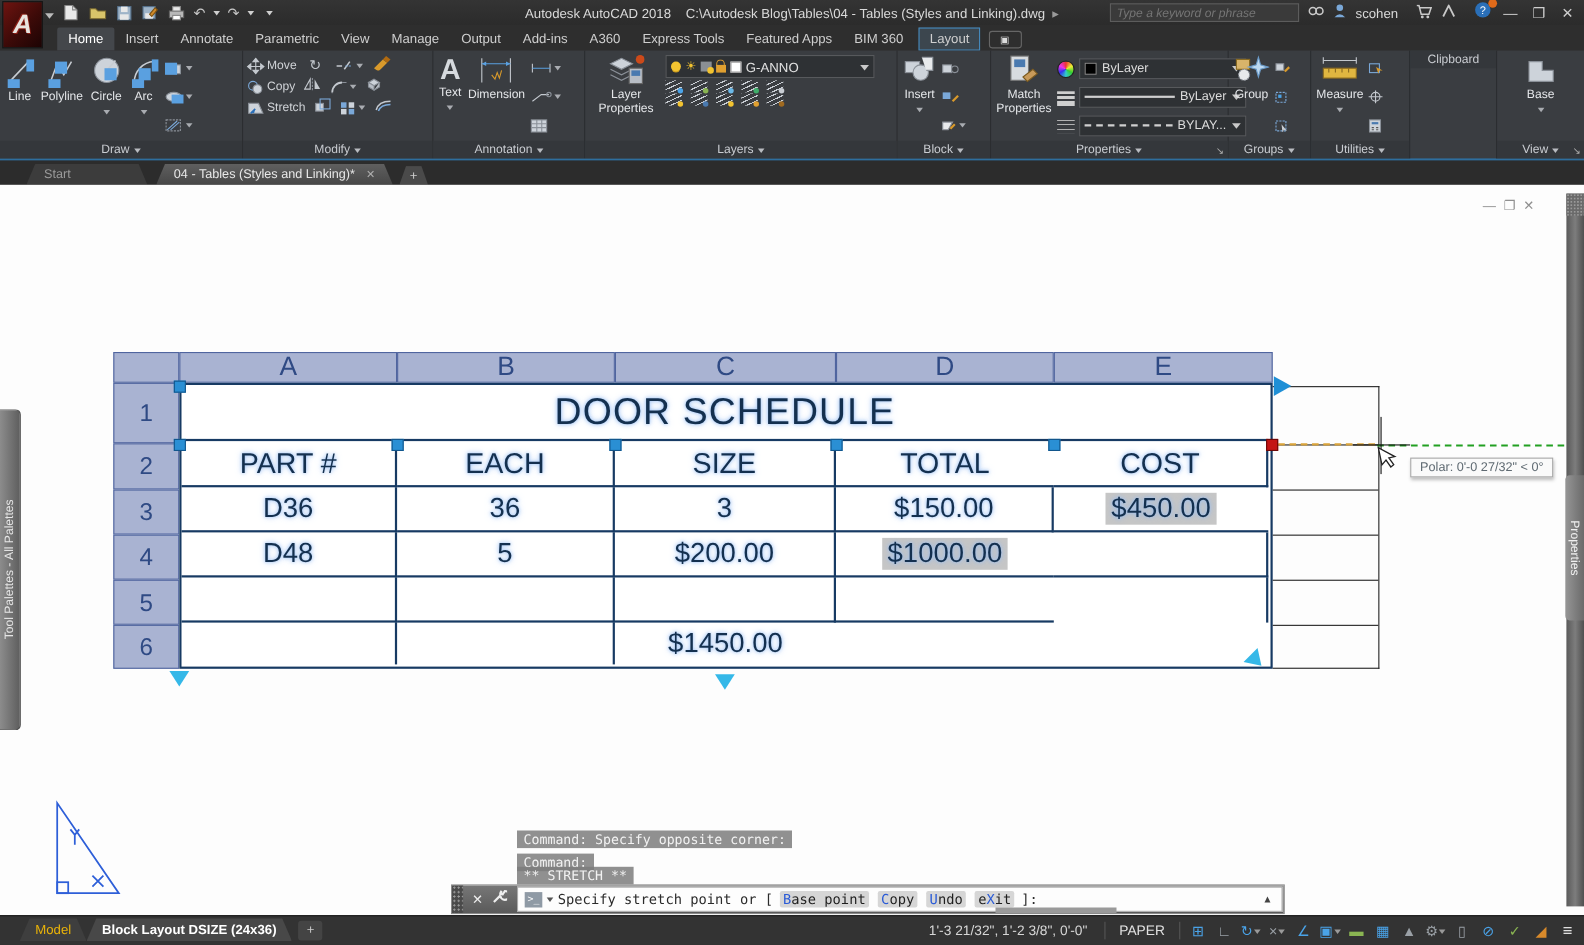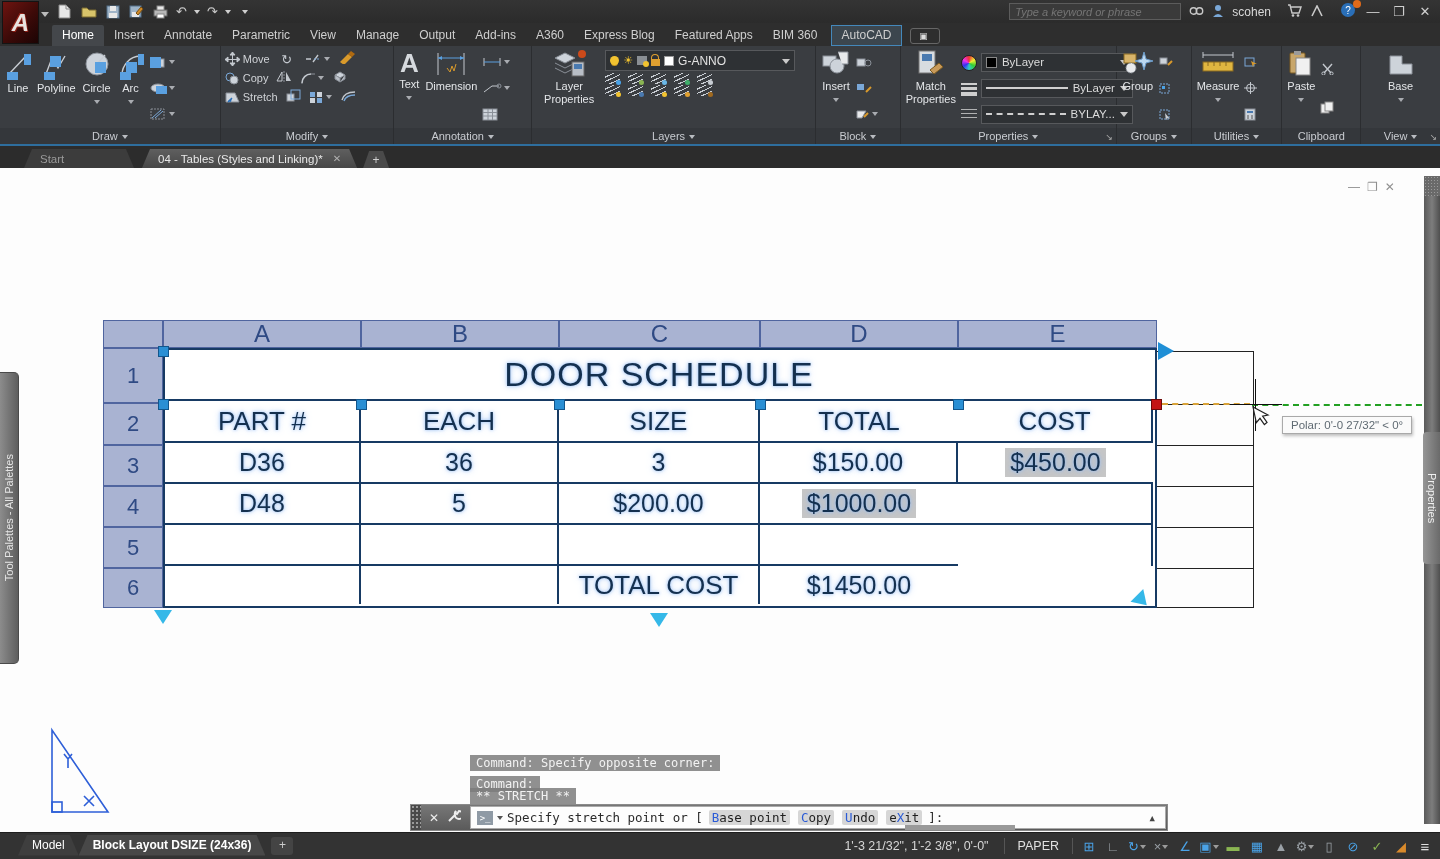--- a/index.html
+++ b/index.html
@@ -159,21 +159,21 @@
     background:linear-gradient(to right,#969696,#6a6a6a); border-radius:4px 0 0 4px;
     display:flex; align-items:center; justify-content:center; }
   #props-tab span { writing-mode:vertical-rl; font-size:11px; color:#f0f0f0; }
   .hscroll { position:absolute; left:905px; top:657px; width:110px; height:5px; background:#9a9a9a; }
 
   
   #statusbar { position:absolute; left:0; top:832px; width:1440px; height:27px; background:#333;
     border-top:1px solid #1e1e1e; display:flex; align-items:center; color:#cfcfcf; }
   .mtab { height:21px; display:flex; align-items:center; padding:0 14px; font-size:12px; margin-top:-2px;
     clip-path:polygon(9px 0, calc(100% - 9px) 0, 100% 100%, 0 100%); }
-  .mtab.model { background:#3e3e3e; color:#ffffff; margin-left:18px; }
+  .mtab.model { background:#3e3e3e; color:#eab308; margin-left:18px; }
   .mtab.activeL { background:#484848; color:#fff; font-weight:bold; }
   .mtab-add { width:22px; height:18px; background:#444; border-radius:3px; color:#ccc; text-align:center;
     line-height:17px; margin-left:6px; font-size:12px; }
   .sb-right { margin-left:auto; display:flex; align-items:center; gap:2px; padding-right:4px; }
   .coords { font-size:12.5px; color:#d6d6d6; padding:0 10px; }
   .sb-sep { width:1px; height:16px; background:#555; margin:0 3px; }
   .paper-btn { font-size:12.5px; padding:0 8px; color:#e0e0e0; }
   .sticon { min-width:22px; height:20px; display:flex; align-items:center; justify-content:center;
     font-size:13px; gap:1px; }
   .sticon .dd { border:3px solid transparent; border-top:4px solid #9a9a9a; margin-top:4px; }
@@ -224,20 +224,25 @@
             <rect x="4" y="1" width="7" height="4" fill="#e8e8e8" stroke="#888"></rect>
             <rect x="4" y="9" width="7" height="4" fill="#fff" stroke="#888"></rect>
           </svg>
         </span>
       <span class="tbglyph">↶</span>
       <span class="qcaret"></span>
       <span class="tbglyph">↷</span>
       <span class="qcaret"></span>
       <span class="qcaret" style="margin-left:4px"></span>
     </div>
+    <div class="tb-title">
+      <span>Autodesk AutoCAD 2018</span>&nbsp;&nbsp;&nbsp;
+      <span>C:\Autodesk Blog\Tables\04 - Tables (Styles and Linking).dwg</span>
+      <span style="color:#9a9a9a">&nbsp;▸</span>
+    </div>
     <div class="tb-right">
       <input class="searchbox" placeholder="Type a keyword or phrase" style="">
       <span><svg width="15" height="12">
             <circle cx="4.5" cy="6" r="3.2" fill="none" stroke="#c9c9c9" stroke-width="1.4"></circle>
             <circle cx="10.5" cy="6" r="3.2" fill="none" stroke="#c9c9c9" stroke-width="1.4"></circle>
           </svg></span>
       <span><svg width="12" height="13">
             <circle cx="6" cy="4" r="3" fill="#7aa8d8"></circle>
             <path d="M1,13 q5,-6 10,0 z" fill="#7aa8d8"></path>
           </svg></span>
@@ -265,24 +270,24 @@
   <div id="tabrow">
     <span class="rtab active">Home</span>
     <span class="rtab">Insert</span>
     <span class="rtab">Annotate</span>
     <span class="rtab">Parametric</span>
     <span class="rtab">View</span>
     <span class="rtab">Manage</span>
     <span class="rtab">Output</span>
     <span class="rtab">Add-ins</span>
     <span class="rtab">A360</span>
-    <span class="rtab">Express Blog</span>
+    <span class="rtab">Express Tools</span>
     <span class="rtab">Featured Apps</span>
     <span class="rtab">BIM 360</span>
-    <span class="rtab boxed">AutoCAD</span>
+    <span class="rtab boxed">Layout</span>
     <span class="rtab-btn">▣<span class="qcaret"></span></span>
   </div>
 
   <div id="ribbon">
 
     <div class="panel" style="width:224px">
       <div class="panel-body">
         <div class="bigbtn">
           <svg width="26" height="30">
               <line class="st" x1="4" y1="24" x2="21" y2="6"></line>
@@ -670,46 +675,20 @@
             </span>
         </div>
       </div>
       <div class="panel-label">
           <span>Utilities</span>
           <span class="pcaret"></span>
         </div>
     </div>
 
     <div class="panel" style="width:80px">
-      <div class="panel-body">
-        <div class="bigbtn">
-          <svg width="26" height="28">
-              <rect x="2" y="3" width="15" height="20" rx="1" fill="#c8a66a" stroke="#7a5a20"></rect>
-              <rect x="6" y="1" width="7" height="4" fill="#9a9a9a"></rect>
-              <rect x="8" y="8" width="14" height="17" fill="#f0f0f0" stroke="#888"></rect>
-            </svg>
-          <span>Paste</span>
-          <span class="scaret"></span>
-        </div>
-        <div class="smallcol">
-          <span class="smallbtn">
-              <svg width="15" height="12">
-                <path d="M3,1 l8,9 M12,1 l-8,9" stroke="#c3c8ce" stroke-width="1.4"></path>
-                <circle cx="3.5" cy="10.5" r="1.6" fill="none" stroke="#c3c8ce"></circle>
-                <circle cx="11.5" cy="10.5" r="1.6" fill="none" stroke="#c3c8ce"></circle>
-              </svg>
-            </span>
-          <span class="smallbtn">
-              <svg width="14" height="13">
-                <rect x="1" y="3" width="8" height="9" fill="#f0f0f0" stroke="#888"></rect>
-                <rect x="5" y="1" width="8" height="9" fill="#f0f0f0" stroke="#888"></rect>
-              </svg>
-            </span>
-        </div>
-      </div>
       <div class="panel-label">
           <span>Clipboard</span>
         </div>
     </div>
 
     <div class="panel" style="width:80px; border-right:none">
       <div class="panel-body" style="justify-content:center">
         <div class="bigbtn">
           <svg width="30" height="28">
               <path d="M4,6 h12 v8 h10 v10 h-22 z" fill="#cdd3da" stroke="#8a9098"></path>
@@ -784,21 +763,20 @@
 
         <div class="tc"></div>
         <div class="tc"></div>
         <div class="tc"></div>
         <div class="tc"></div>
         <div class="tc rlast"></div>
 
         <div class="tc blast"></div>
         <div class="tc blast"></div>
         <div class="tc blast"></div>
-        <div class="tc blast hdr">TOTAL COST</div>
         <div class="tc blast rlast">$1450.00</div>
       </div>
     </div>
 
     <div id="stretch-preview">
       <i style="top:52px"></i>
         <i style="top:93px"></i>
         <i style="top:134px"></i>
         <i style="top:175px"></i>
         <i style="top:216px"></i>

